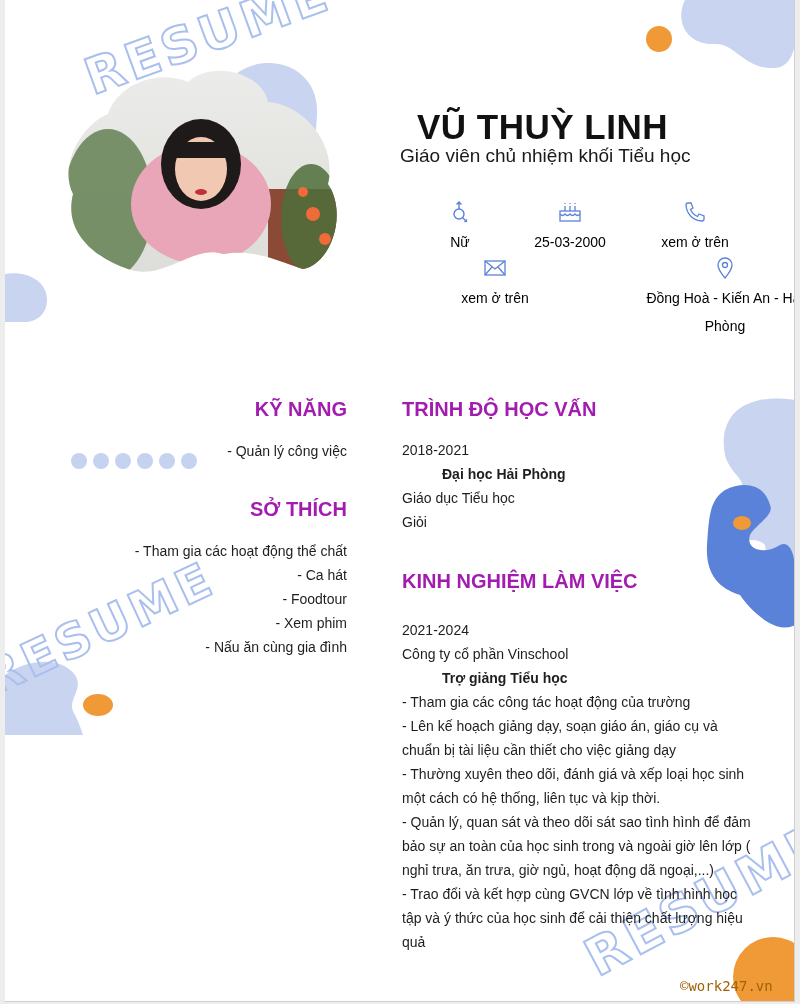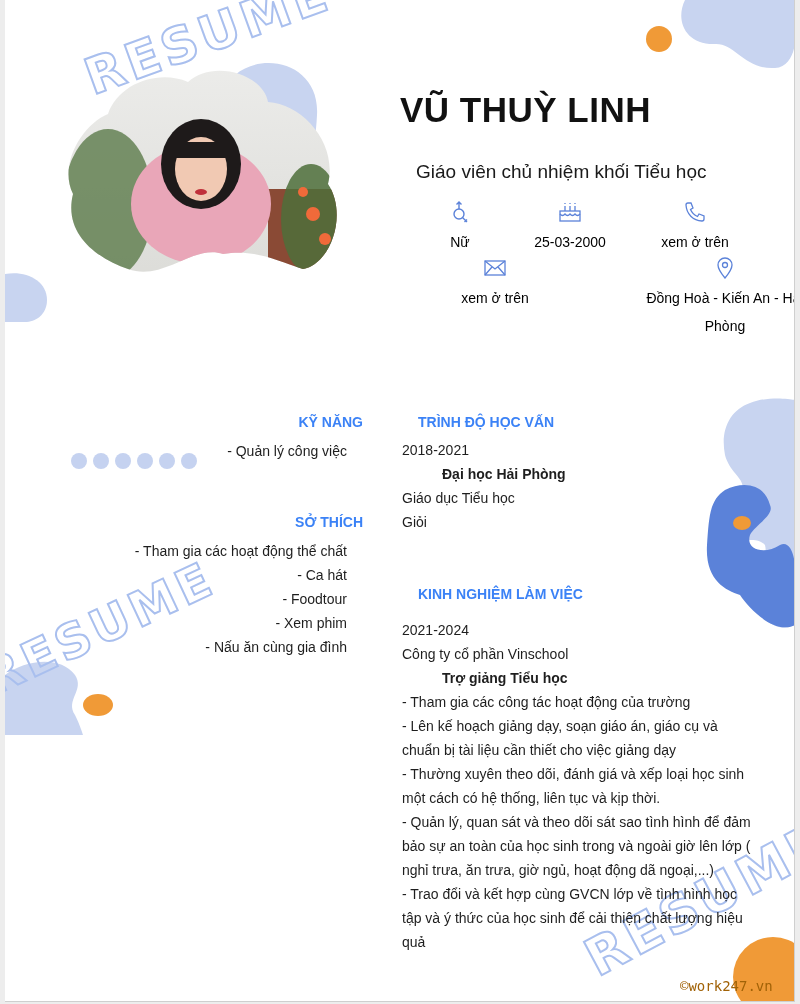--- a/index.html
+++ b/index.html
@@ -15,31 +15,31 @@
   }
   .blob { position: absolute; }
   .deco-text {
     position: absolute; font-weight: bold; color: transparent;
     -webkit-text-stroke: 2px #a9bfee; letter-spacing: 4px;
     font-family: "DejaVu Sans", sans-serif;
   }
   .photo-wrap { position: absolute; left: 58px; top: 64px; width: 274px; height: 218px; }
   .name {
     position: absolute; left: 395px; top: 90px; font-size: 35px; font-weight: bold;
-    color: #111; letter-spacing: 0.5px; margin: 0;
+    color: #111; letter-spacing: 0.5px; margin: 17px;
   }
   .title {
-    position: absolute; left: 395px; top: 145px; font-size: 19px; color: #1a1a1a; margin: 16px;
+    position: absolute; left: 395px; top: 145px; font-size: 19px; color: #1a1a1a; margin: 0;
   }
   .info-item {
     position: absolute; text-align: center; font-size: 14px; color: #000000; line-height: 28px;
   }
   .info-item svg { display: block; margin: 0 auto 4px auto; }
   .sec-title {
-    position: absolute; font-size: 14px; font-weight: bold; color: #3b82f6; margin: 16px;
+    position: absolute; font-size: 20px; font-weight: bold; color: #a21caf; margin: 0;
   }
   .list { position: absolute; font-size: 14px; color: #1e1e1e; line-height: 24px; }
   .list div { white-space: nowrap; }
   .right { text-align: right; }
   .bold { font-weight: bold; padding-left: 40px; }
   .dots { position: absolute; left: 66px; top: 453px; display: flex; gap: 6px; }
   .dots span { width: 16px; height: 16px; border-radius: 50%; background: #c5d2f0; display: block; }
   .copyright {
     position: absolute; left: 675px; top: 978px; font-family: "DejaVu Sans Mono", monospace;
     font-size: 14px; color: #a16207;

